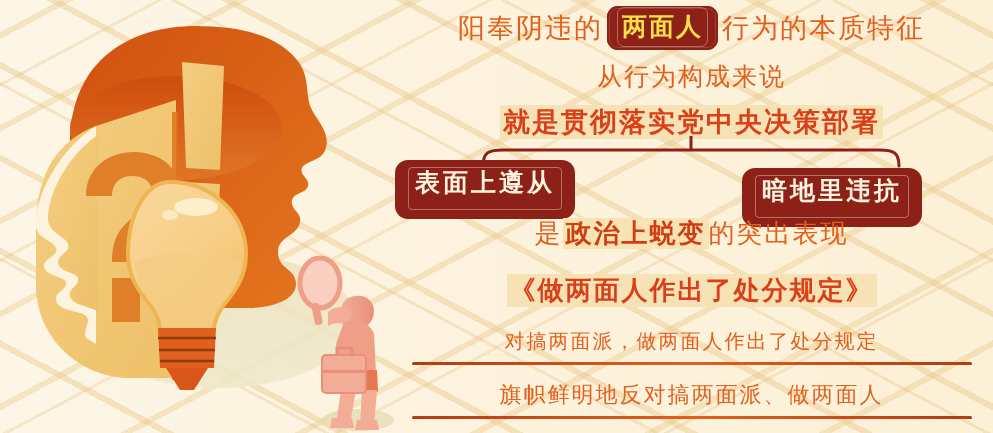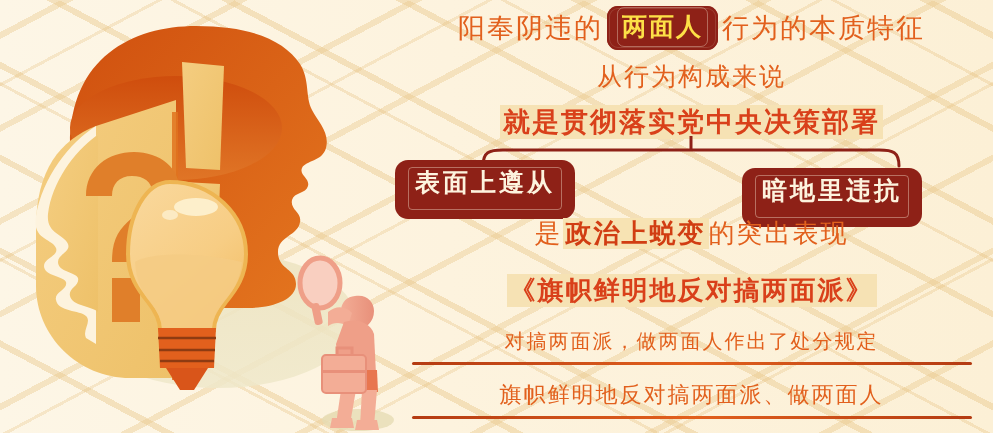--- a/index.html
+++ b/index.html
@@ -264,21 +264,21 @@
 
     <div class="badge" id="badge-right">
       <span class="inner">暗地里违抗</span>
     </div>
 
     <div class="line l5">
       <span>是</span><span class="hl-strong">政治上蜕变</span><span>的突出表现</span>
     </div>
 
     <div class="line l6">
-      <span class="hl">《旗帜鲜明地反对搞两面派》</span>
+      <span class="hl">《做两面人作出了处分规定》</span>
     </div>
 
     <div class="line l7">对搞两面派，做两面人作出了处分规定</div>
     <div class="uline" id="ul1"></div>
 
     <div class="line l8">旗帜鲜明地反对搞两面派、做两面人</div>
     <div class="uline" id="ul2"></div>
 
   </div>
 </div>

